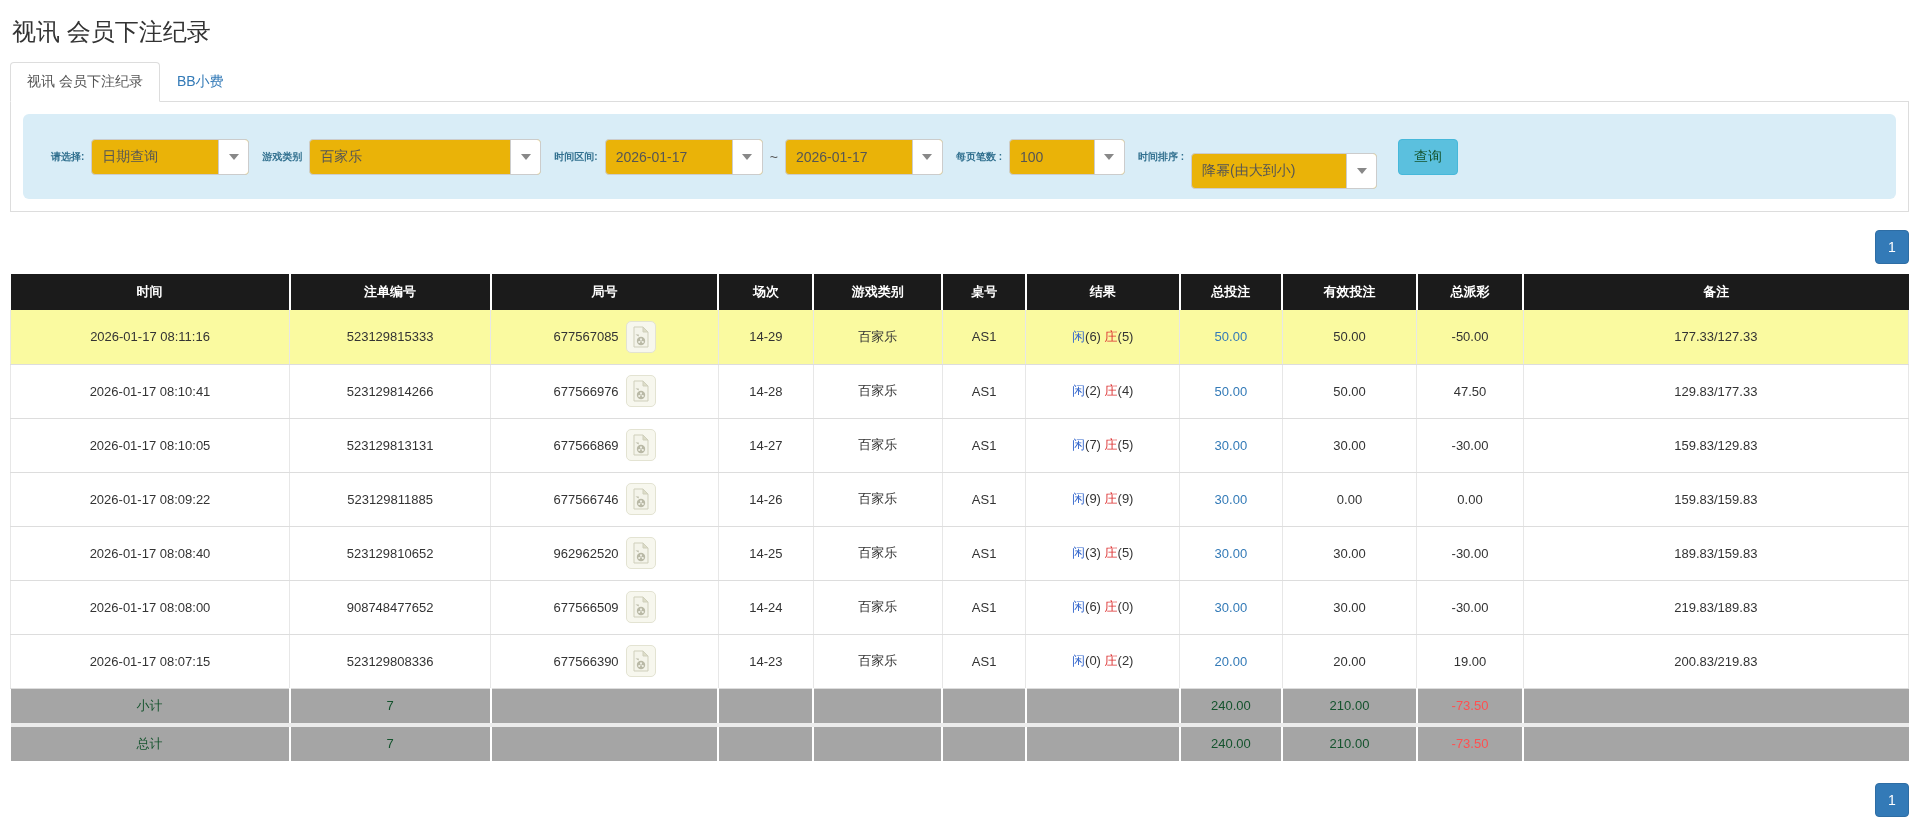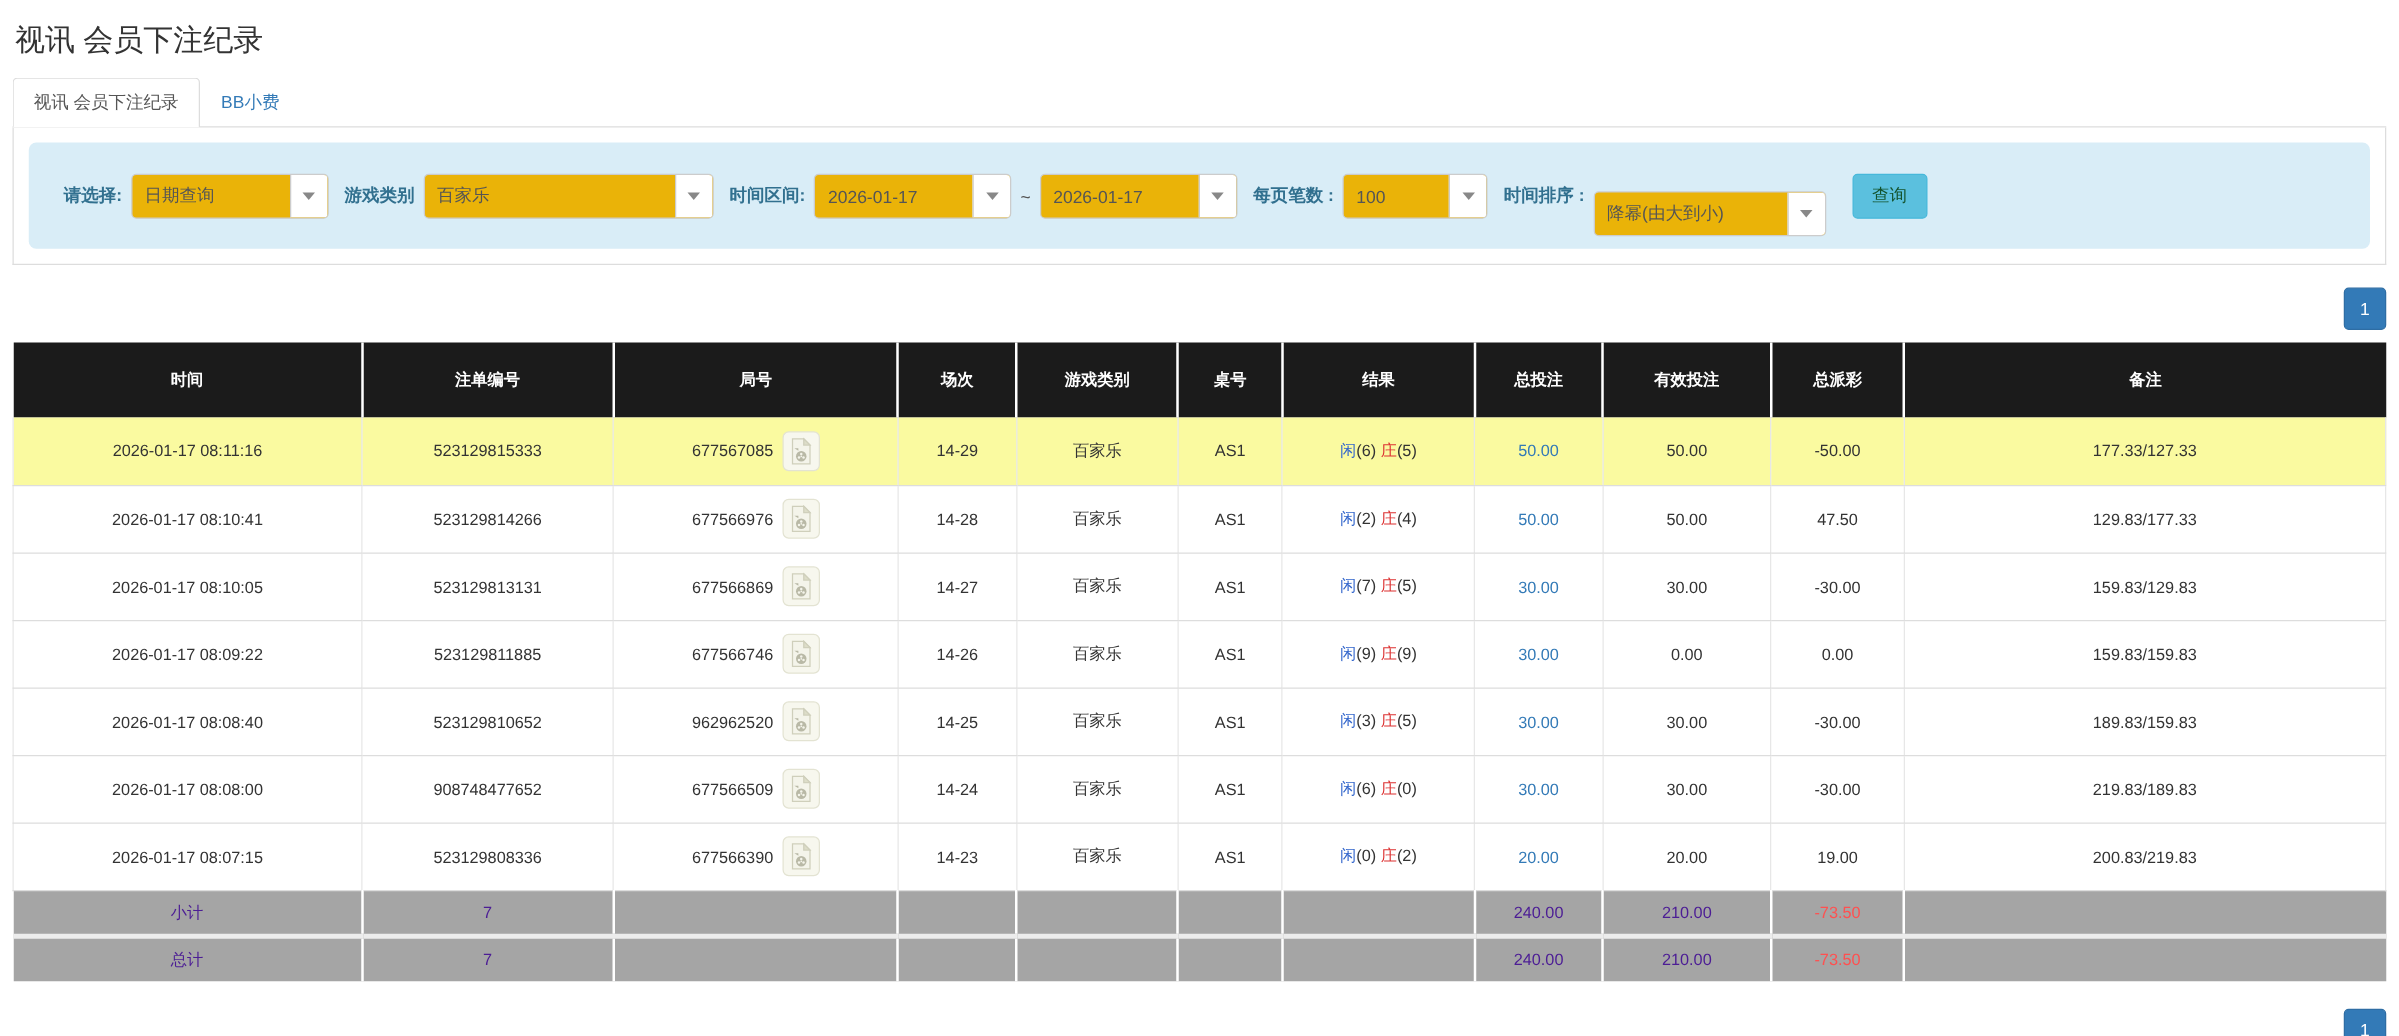--- a/index.html
+++ b/index.html
@@ -12,54 +12,54 @@
   
   .tabs { display: flex; border-bottom: 1px solid #ddd; padding-left: 0; }
   .tab { padding: 10px 16px; font-size: 14px; cursor: pointer; margin-bottom: -1px; }
   .tab.active { background: #fff; border: 1px solid #ddd; border-bottom-color: #fff; border-radius: 4px 4px 0 0; color: #555; }
   .tab.inactive { color: #337ab7; border: 1px solid transparent; }
 
   .tab-content { border: 1px solid #ddd; border-top: none; padding: 12px; }
 
   
   .filter-bar { background: #d9edf7; border-radius: 6px; padding: 10px 14px; display: flex; align-items: center; gap: 7px; }
-  .filter-label { font-size: 14px; font-weight: bold; color: #31708f; white-space: nowrap; margin-left: 6px; }
+  .filter-label { font-size: 10px; font-weight: bold; color: #31708f; white-space: nowrap; margin-left: 6px; }
   .combo { background: #eab308; border: 1px solid #ccc; border-radius: 4px; height: 36px; display: flex; align-items: center; overflow: hidden; }
   .combo .combo-value { padding: 0 10px; font-size: 14px; color: #555; flex: 1; white-space: nowrap; }
   .combo .combo-arrow { width: 30px; height: 100%; border-left: 1px solid #ccc; display: flex; align-items: center; justify-content: center; background: #fff; }
   .combo .combo-arrow::after { content: ""; width: 0; height: 0; border-left: 5px solid transparent; border-right: 5px solid transparent; border-top: 6px solid #888; }
   .w155 { width: 158px; } .w230 { width: 232px; } .w115 { width: 116px; } .w185 { width: 186px; margin-top: 29px; }
   .tilde { color: #555; font-size: 14px; }
   .search-btn { background: #5bc0de; border: 1px solid #46b8da; color: #14532d; font-size: 14px; padding: 8px 15px; border-radius: 4px; margin-left: 14px; cursor: pointer; }
 
   
   .alert-bar { margin-top: 12px; background: #dff0d8; border: 1px solid #d6e9c6; border-radius: 4px; padding: 15px; display: flex; justify-content: space-between; align-items: center; }
   .alert-left { color: #3c763d; font-size: 14px; }
   .alert-right { color: #ff0000; font-size: 14px; }
 
   
   .pagination-row { display: flex; justify-content: flex-end; margin-top: 18px; }
   .pagination-row.bottom { margin-top: 22px; }
   .page-btn { width: 34px; height: 34px; background: #337ab7; border: 1px solid #2e6da4; color: #fff; font-size: 14px; border-radius: 4px; display: flex; align-items: center; justify-content: center; cursor: pointer; }
 
   
   table.records { width: 100%; border-collapse: collapse; margin-top: 10px; table-layout: fixed; }
-  table.records th { background: #1b1b1b; color: #fff; font-size: 13px; font-weight: bold; padding: 21px 4px; text-align: center; border-right: 2px solid #fff; }
+  table.records th { background: #1b1b1b; color: #fff; font-size: 13px; font-weight: bold; padding: 9px 4px; text-align: center; border-right: 2px solid #fff; }
   table.records th:last-child { border-right: none; }
   table.records tbody td { font-size: 13px; color: #333; text-align: center; padding: 8px 4px; height: 54px; border-bottom: 1px solid #ddd; border-right: 1px solid #e7e7e7; vertical-align: middle; }
   table.records tbody td:first-child { border-left: 1px solid #e7e7e7; }
   table.records tbody tr.highlight td { background: #fafaa0; }
   .blue-text { color: #3366cc; }
   .red-text { color: #dd3333; }
   a.bet-link { color: #337ab7; text-decoration: none; cursor: pointer; }
   td.neg, span.neg { color: #e60000; }
   .video-btn { display: inline-flex; align-items: center; justify-content: center; width: 30px; height: 32px; background: #f7f7ee; border: 1px solid #e3e3d2; border-radius: 5px; margin-left: 7px; vertical-align: middle; cursor: pointer; }
   .round-wrap { display: inline-flex; align-items: center; justify-content: center; }
 
-  table.records tfoot td { background: #a5a5a5; color: #4c1d95; font-size: 13px; text-align: center; padding: 8px 4px; border-right: 2px solid #fff; }
+  table.records tfoot td { background: #a5a5a5; color: #14532d; font-size: 13px; text-align: center; padding: 8px 4px; border-right: 2px solid #fff; }
   table.records tfoot td:last-child { border-right: none; }
   table.records tfoot tr.grand td { border-top: 4px solid #ececec; text-align: center; }
   table.records tfoot td.footer-neg { color: #ff5050; }
 </style>
 </head>
 <body>
 
 <div class="container">
 
   <h1 class="page-title">视讯 会员下注纪录</h1>

